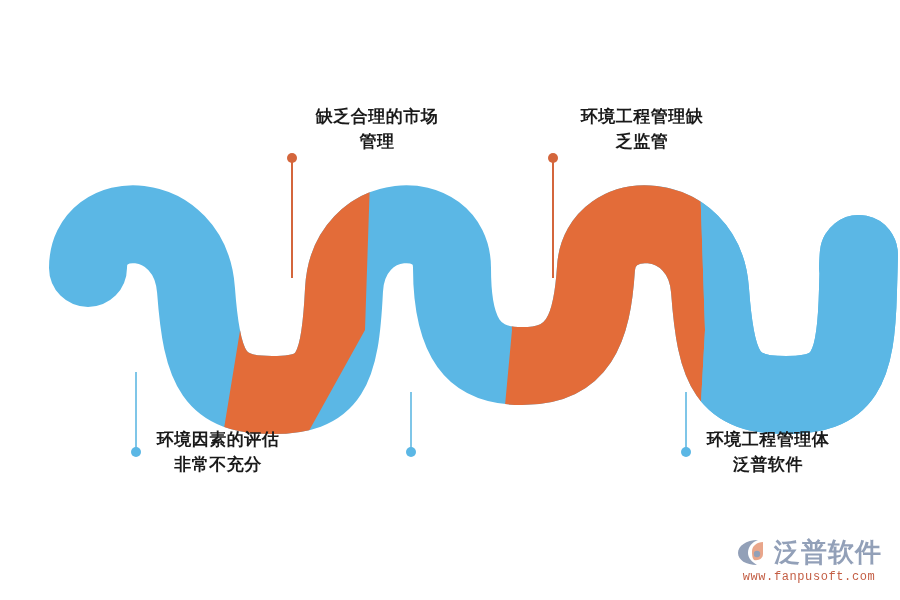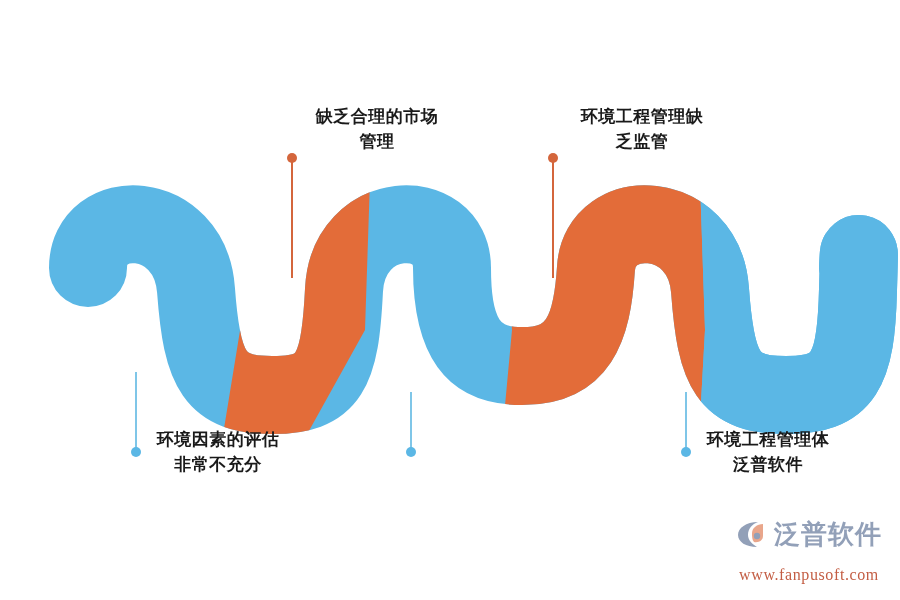--- a/index.html
+++ b/index.html
@@ -57,23 +57,23 @@
     gap: 4px;
   }
   .wm-text {
     font-size: 26px;
     font-weight: bold;
     color: #8d9bb5;
     letter-spacing: 1px;
     line-height: 1;
   }
   .wm-url {
-    margin-top: 17px;
-    font-family: Liberation Serif, serif;
-    font-size: 16px;
+    margin-top: 3px;
+    font-family: Liberation Mono, monospace;
+    font-size: 12px;
     color: #c0553a;
     letter-spacing: 0.6px;
   }
 </style>
 </head>
 <body>
 
 <div id="stage">
 
   <svg id="wave-svg" viewBox="0 0 900 600">

